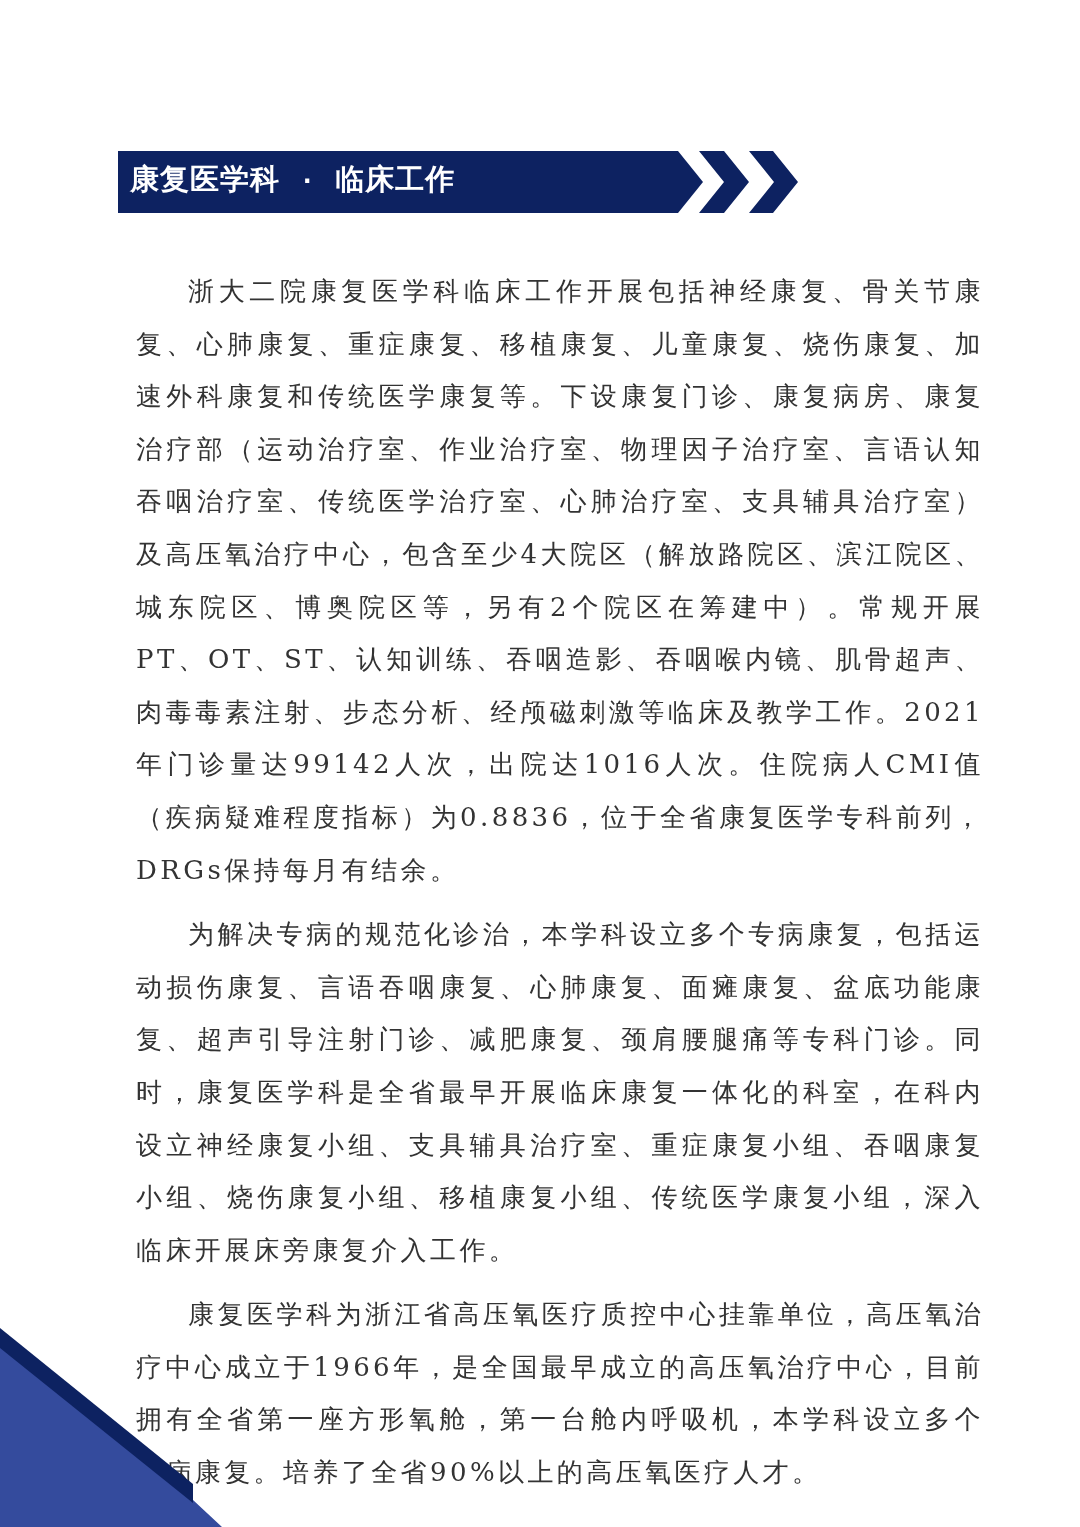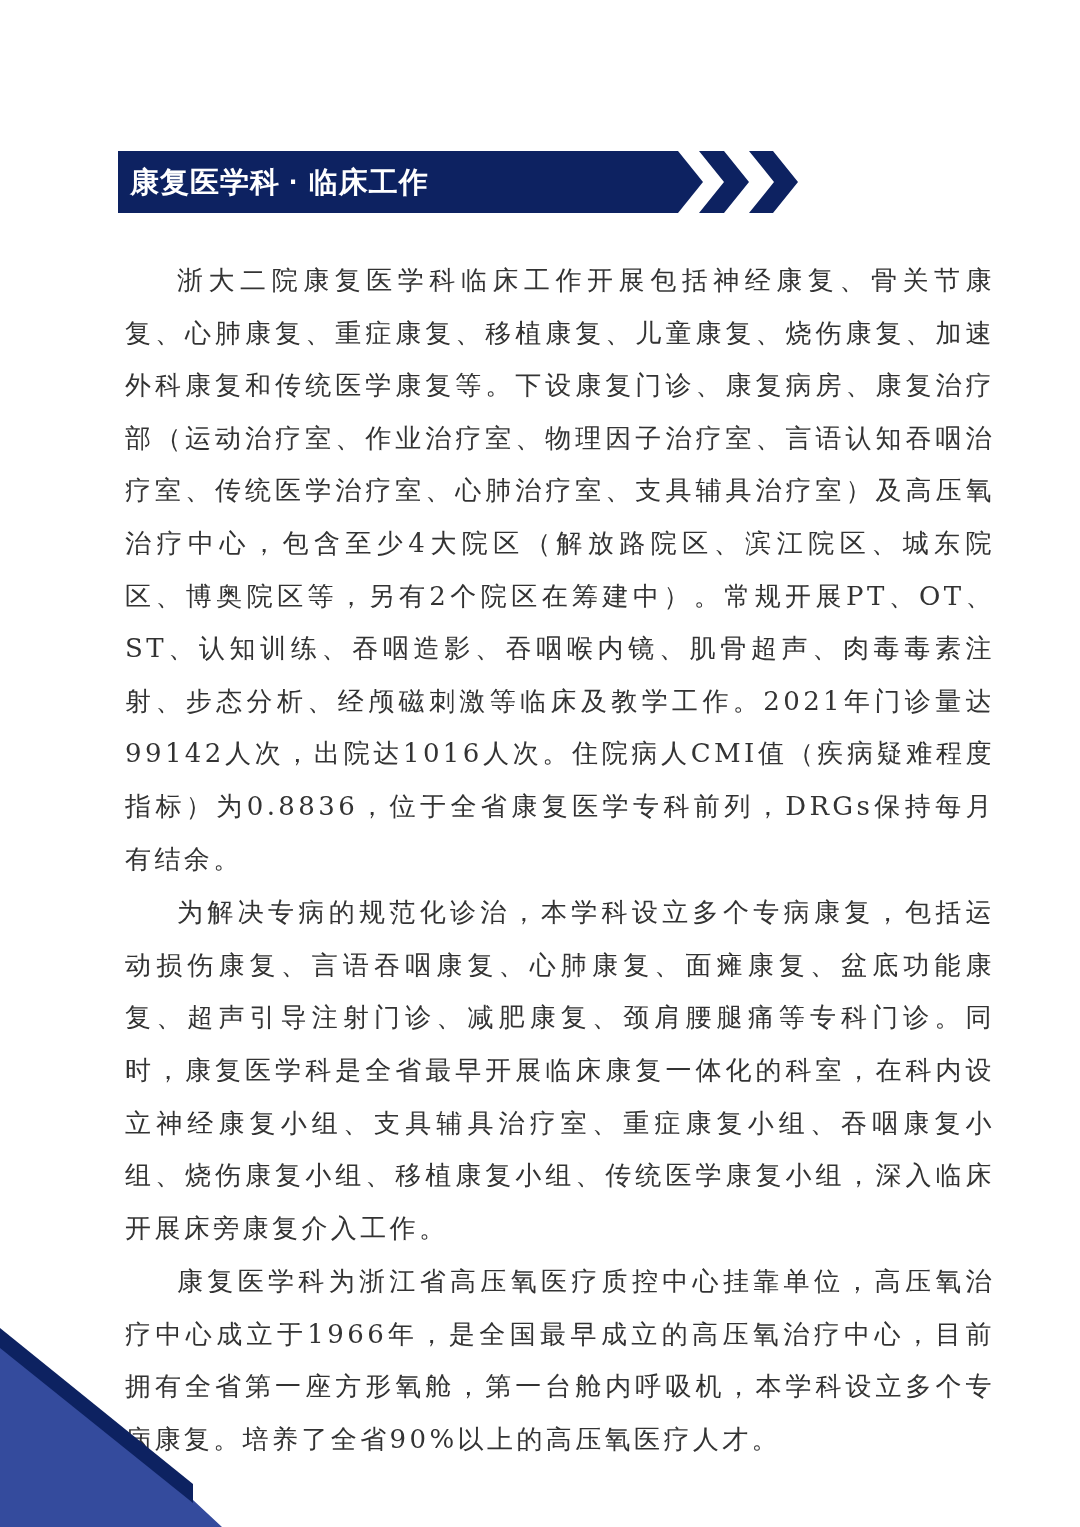--- a/index.html
+++ b/index.html
@@ -14,37 +14,37 @@
       position: absolute;
       left: 118px; top: 151px;
       width: 680px; height: 62px;
     }
     .banner svg { position: absolute; left: 0; top: 0; }
     .banner-title {
       position: absolute;
       left: 12px; top: 0;
       height: 62px; line-height: 62px;
       color: #ffffff;
-      font-family: Liberation Sans, sans-serif;
+      font-family: Liberation Mono, monospace;
       font-size: 29px;
       font-weight: bold;
       letter-spacing: 1px;
       white-space: nowrap;
     }
     .content {
       position: absolute;
       left: 124px; top: 253px;
       width: 872px;
       color: #333333;
       font-size: 26px;
       line-height: 52.6px;
       letter-spacing: 3.4px;
       text-align: justify;
     }
-    .content p { margin: 1px; text-indent: 2em; }
+    .content p { margin: 12px; text-indent: 2em; }
     .corner {
       position: absolute; left: 0; top: 1300px;
     }
   </style>
 </head>
 <body>
 
 <div class="banner">
   <svg width="680" height="62" viewBox="0 0 680 62">
     <polygon points="0,0 560,0 585,31 560,62 0,62" fill="#0d2261"></polygon>

